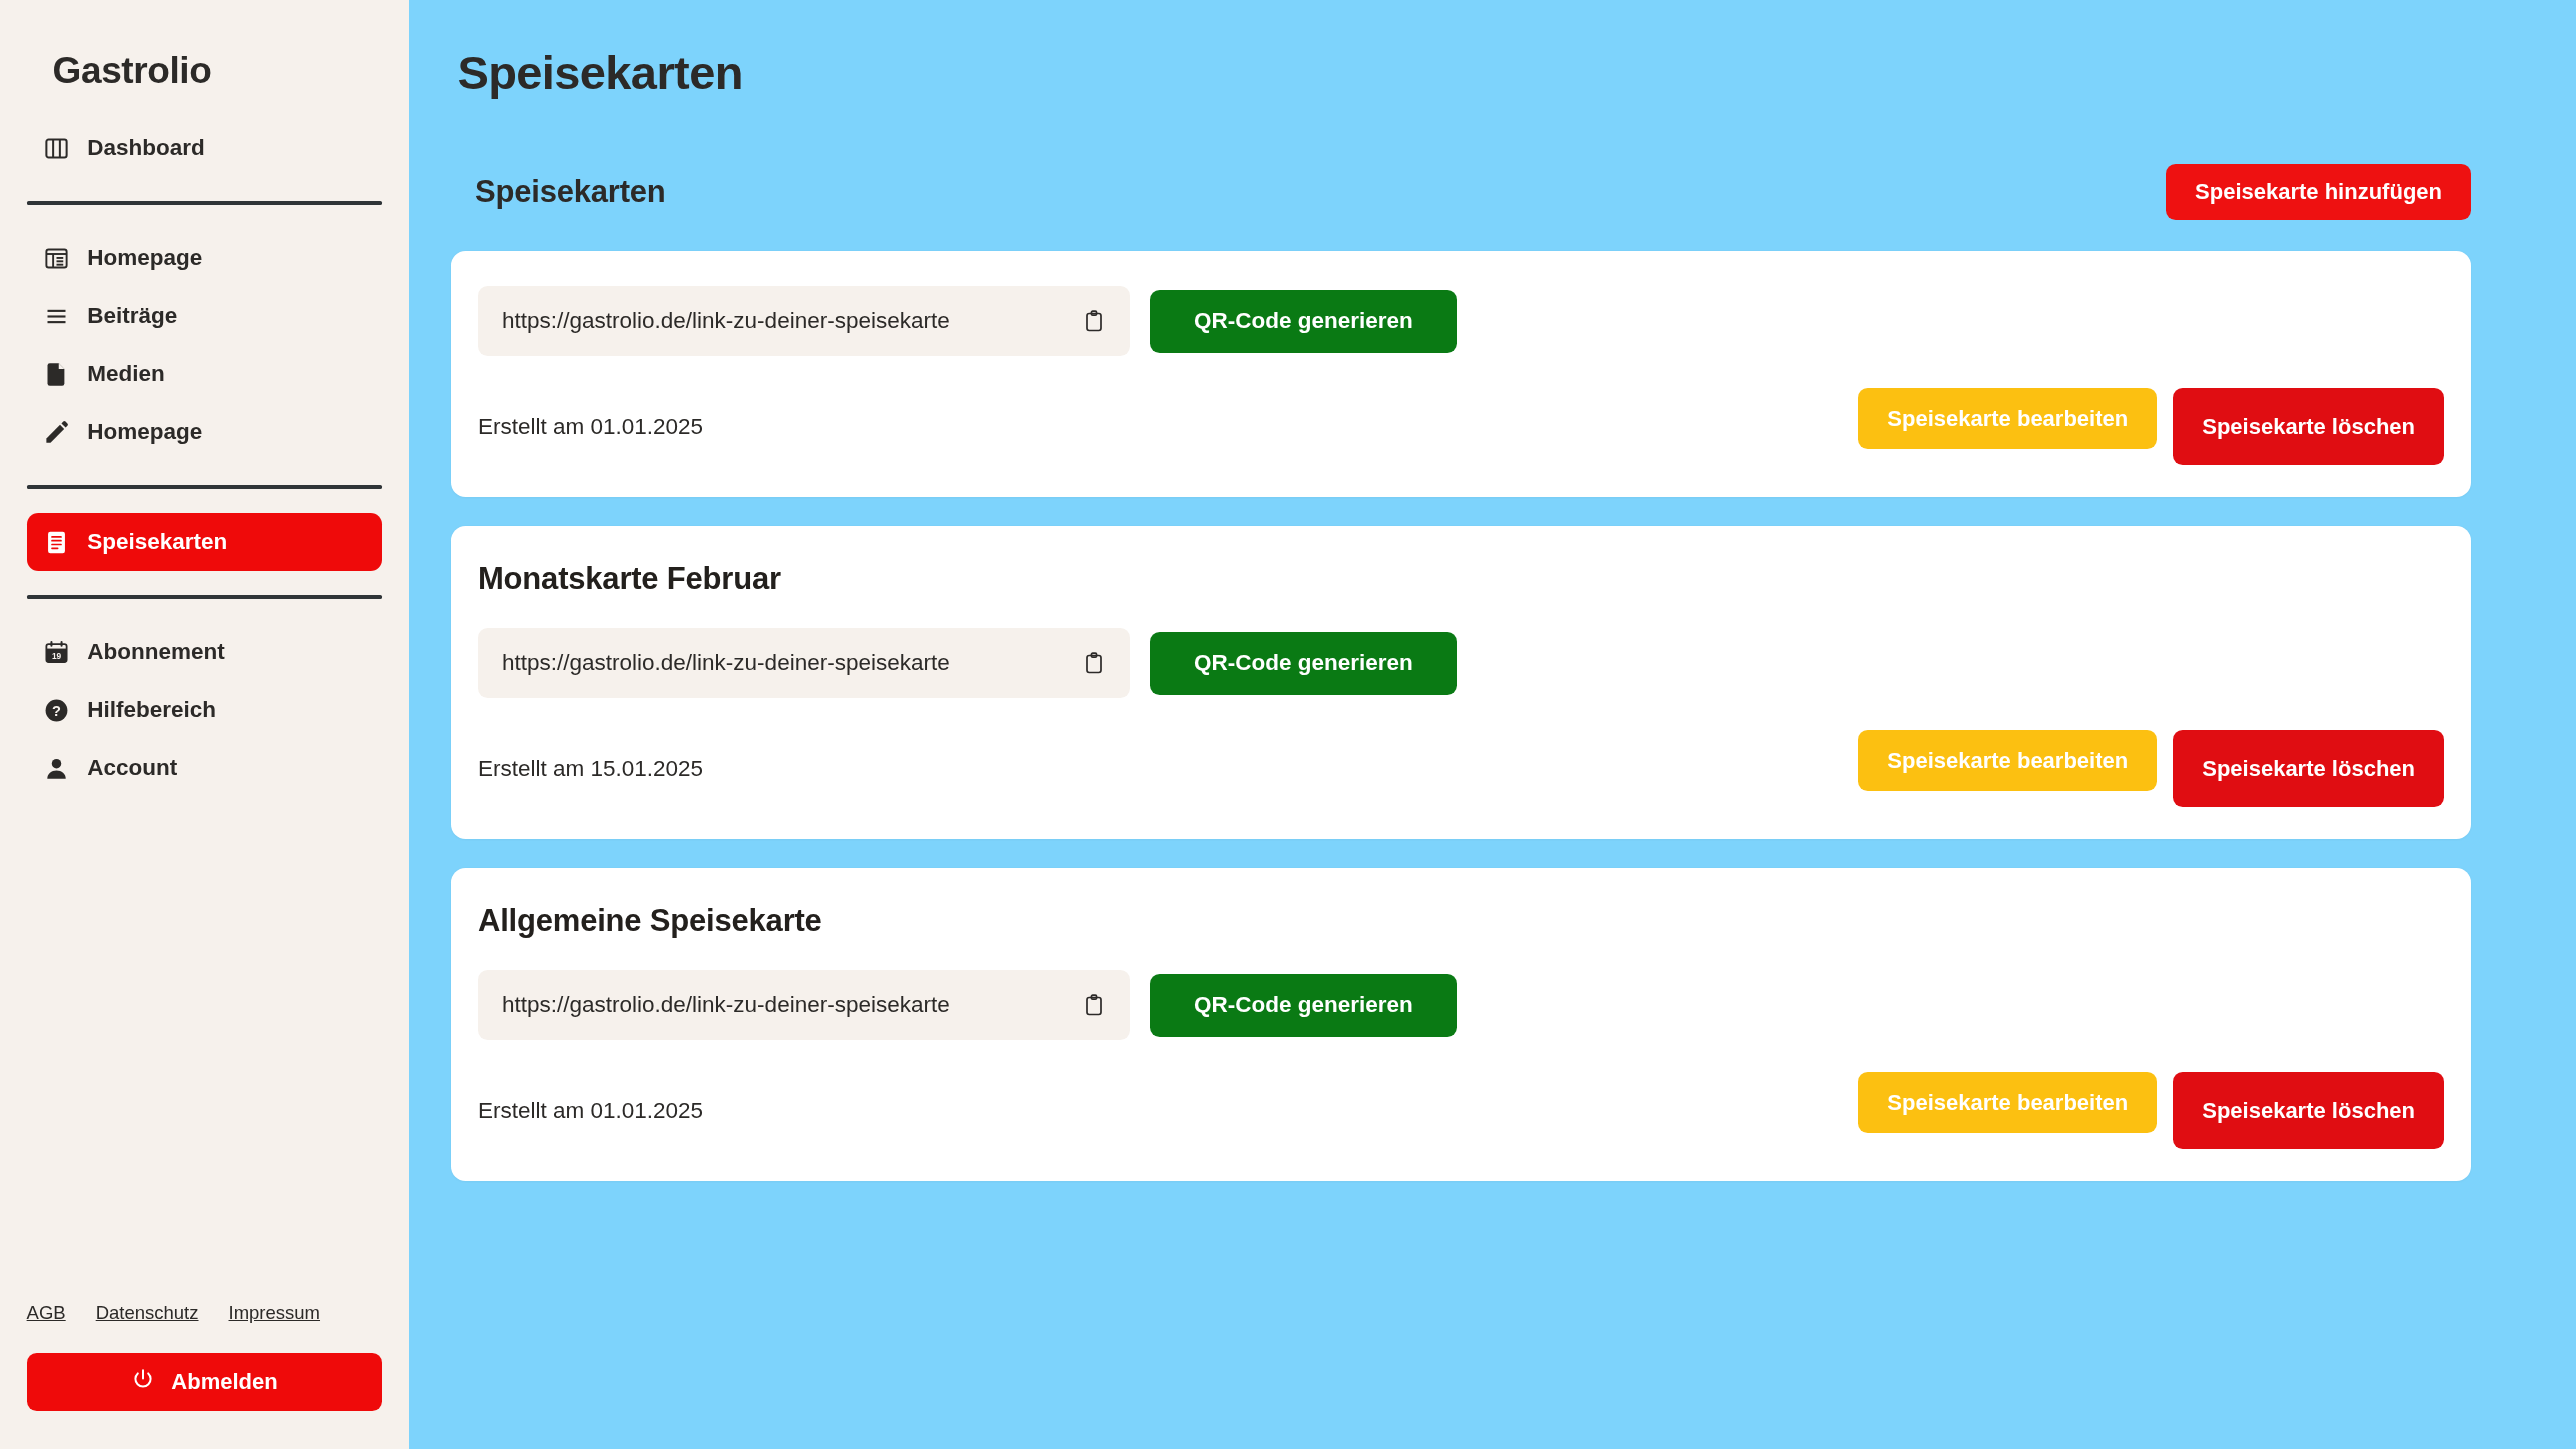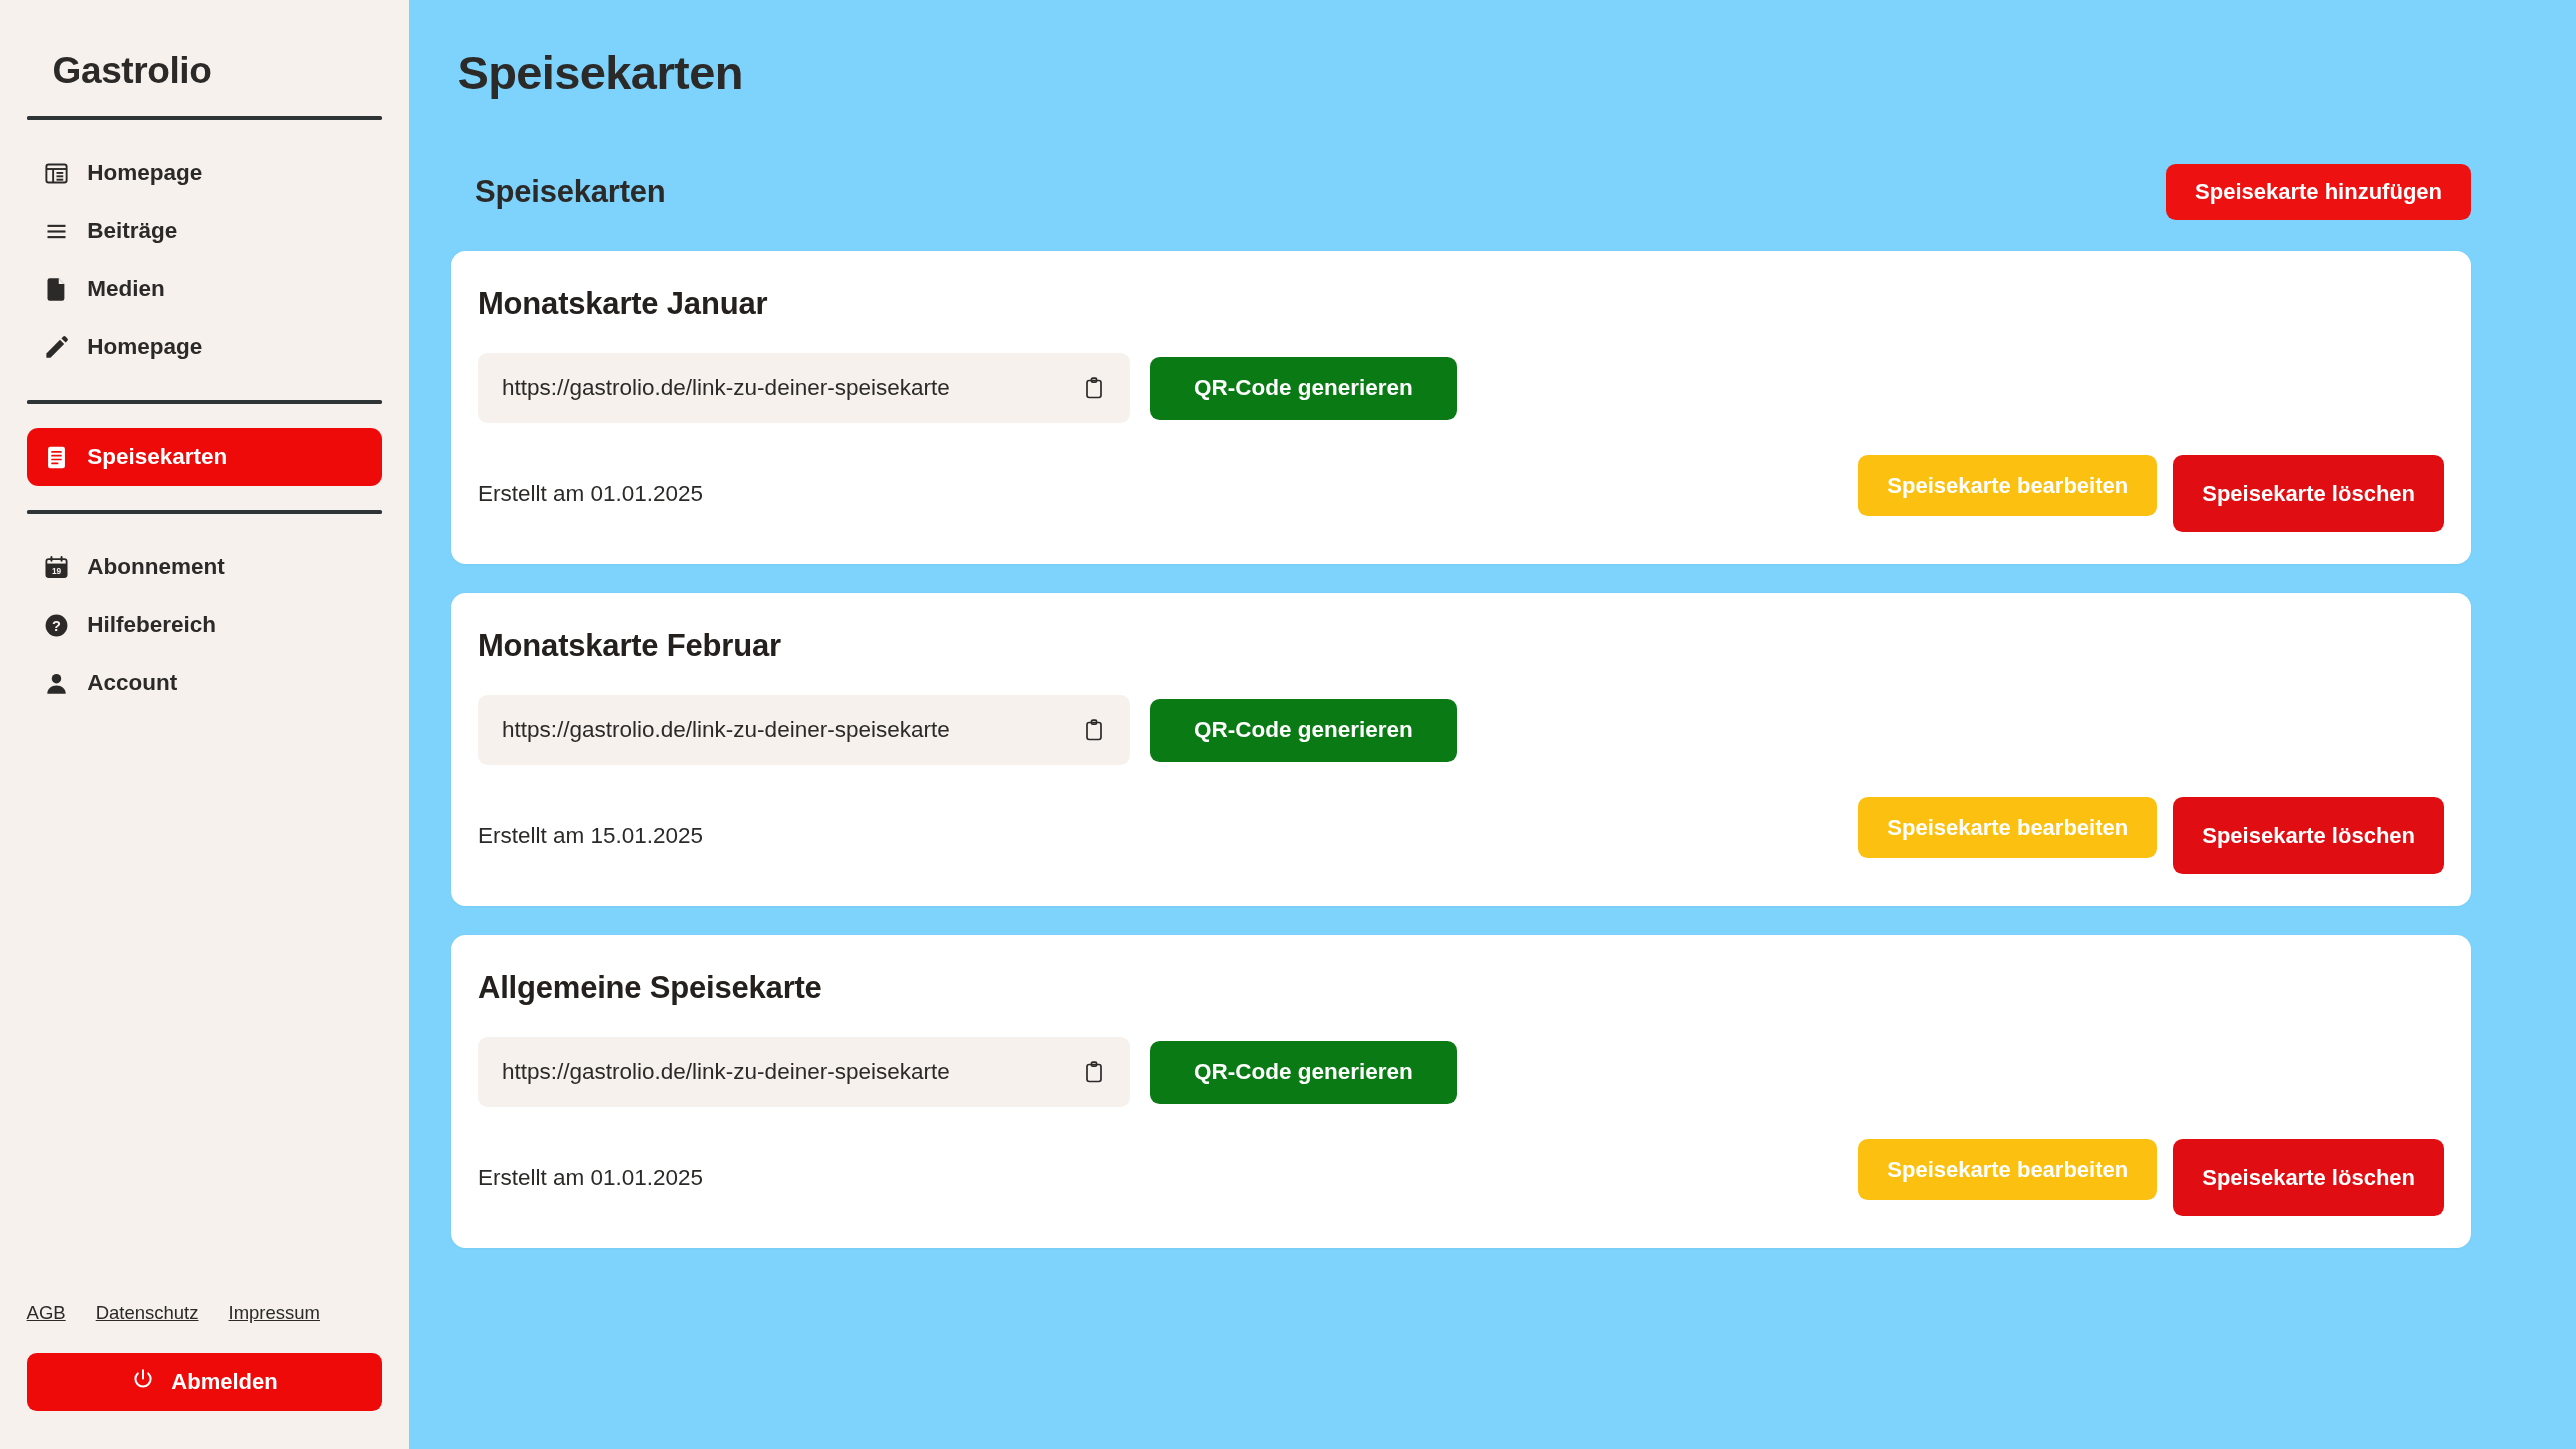--- a/index.html
+++ b/index.html
@@ -261,20 +261,32 @@
 </style>
 </head>
 <body>
 
 <div class="app">
 
   <aside class="sidebar">
 
     <div class="brand">Gastrolio</div>
 
+    <nav class="nav-group">
+      <div class="nav-item">
+        <span class="ic">
+          <svg viewBox="0 0 24 24" fill="none" stroke="currentColor" stroke-width="1.8">
+            <rect x="3" y="4" width="18" height="16" rx="2"></rect>
+            <line x1="9" y1="4" x2="9" y2="20"></line>
+            <line x1="15" y1="4" x2="15" y2="20"></line>
+          </svg>
+        </span>
+        <span class="nav-label">Dashboard</span>
+      </div>
+    </nav>
 
     <div class="divider"></div>
 
     <nav class="nav-group" style="margin-top:0">
       <div class="nav-item">
         <span class="ic">
           <svg viewBox="0 0 24 24" fill="none" stroke="currentColor" stroke-width="1.7">
             <rect x="3" y="4" width="18" height="16" rx="2"></rect>
             <line x1="3" y1="8" x2="21" y2="8"></line>
             <line x1="9" y1="8" x2="9" y2="20"></line>
@@ -400,21 +412,20 @@
     <h1 class="page-title">Speisekarten</h1>
 
     <div class="section-bar">
       <h2 class="section-title">Speisekarten</h2>
       <button class="btn btn-add">Speisekarte hinzufügen</button>
     </div>
 
     <section class="cards">
 
       <article class="card">
-        <h3 class="card-title">Monatskarte Januar</h3>
         <div class="card-row">
           <div class="link-box">
             <span class="link-text">https://gastrolio.de/link-zu-deiner-speisekarte</span>
             <span class="copy-icon">
               <svg viewBox="0 0 24 24" fill="none" stroke="currentColor" stroke-width="1.7">
                 <rect x="5" y="4.5" width="14" height="17" rx="2.2"></rect>
                 <rect x="9.4" y="2.2" width="5.2" height="4" rx="1.3"></rect>
               </svg>
             </span>
           </div>

